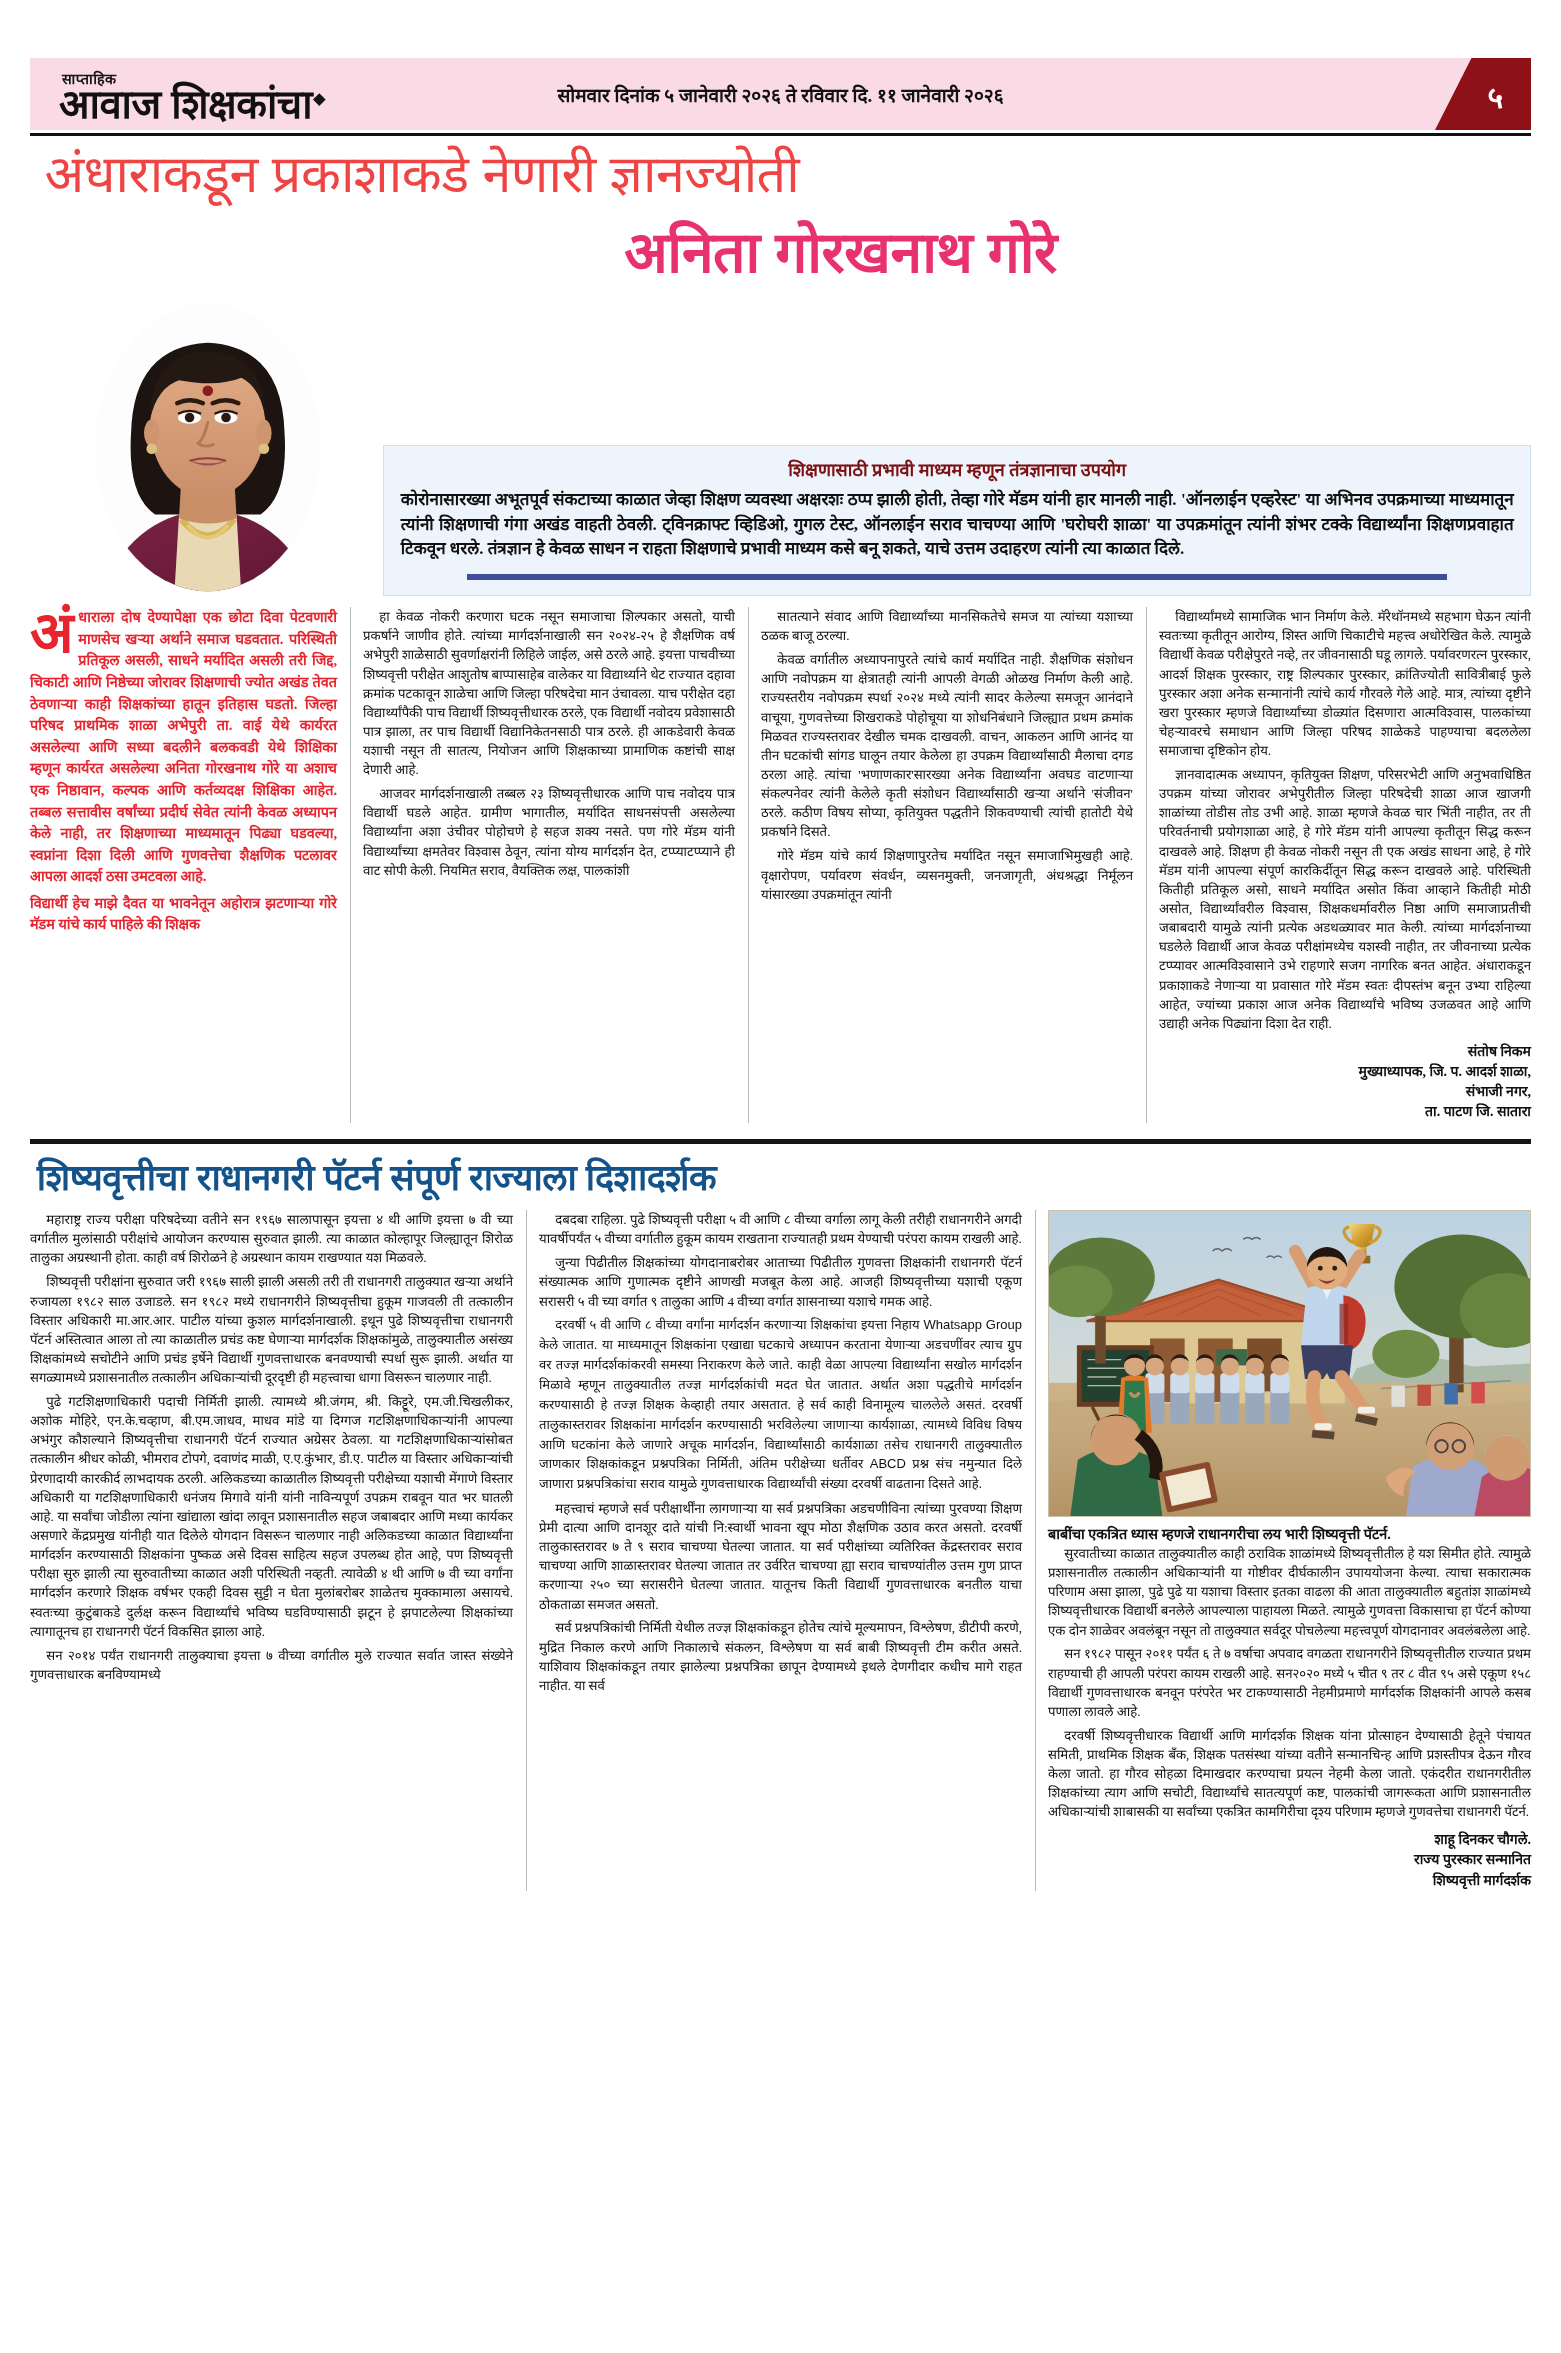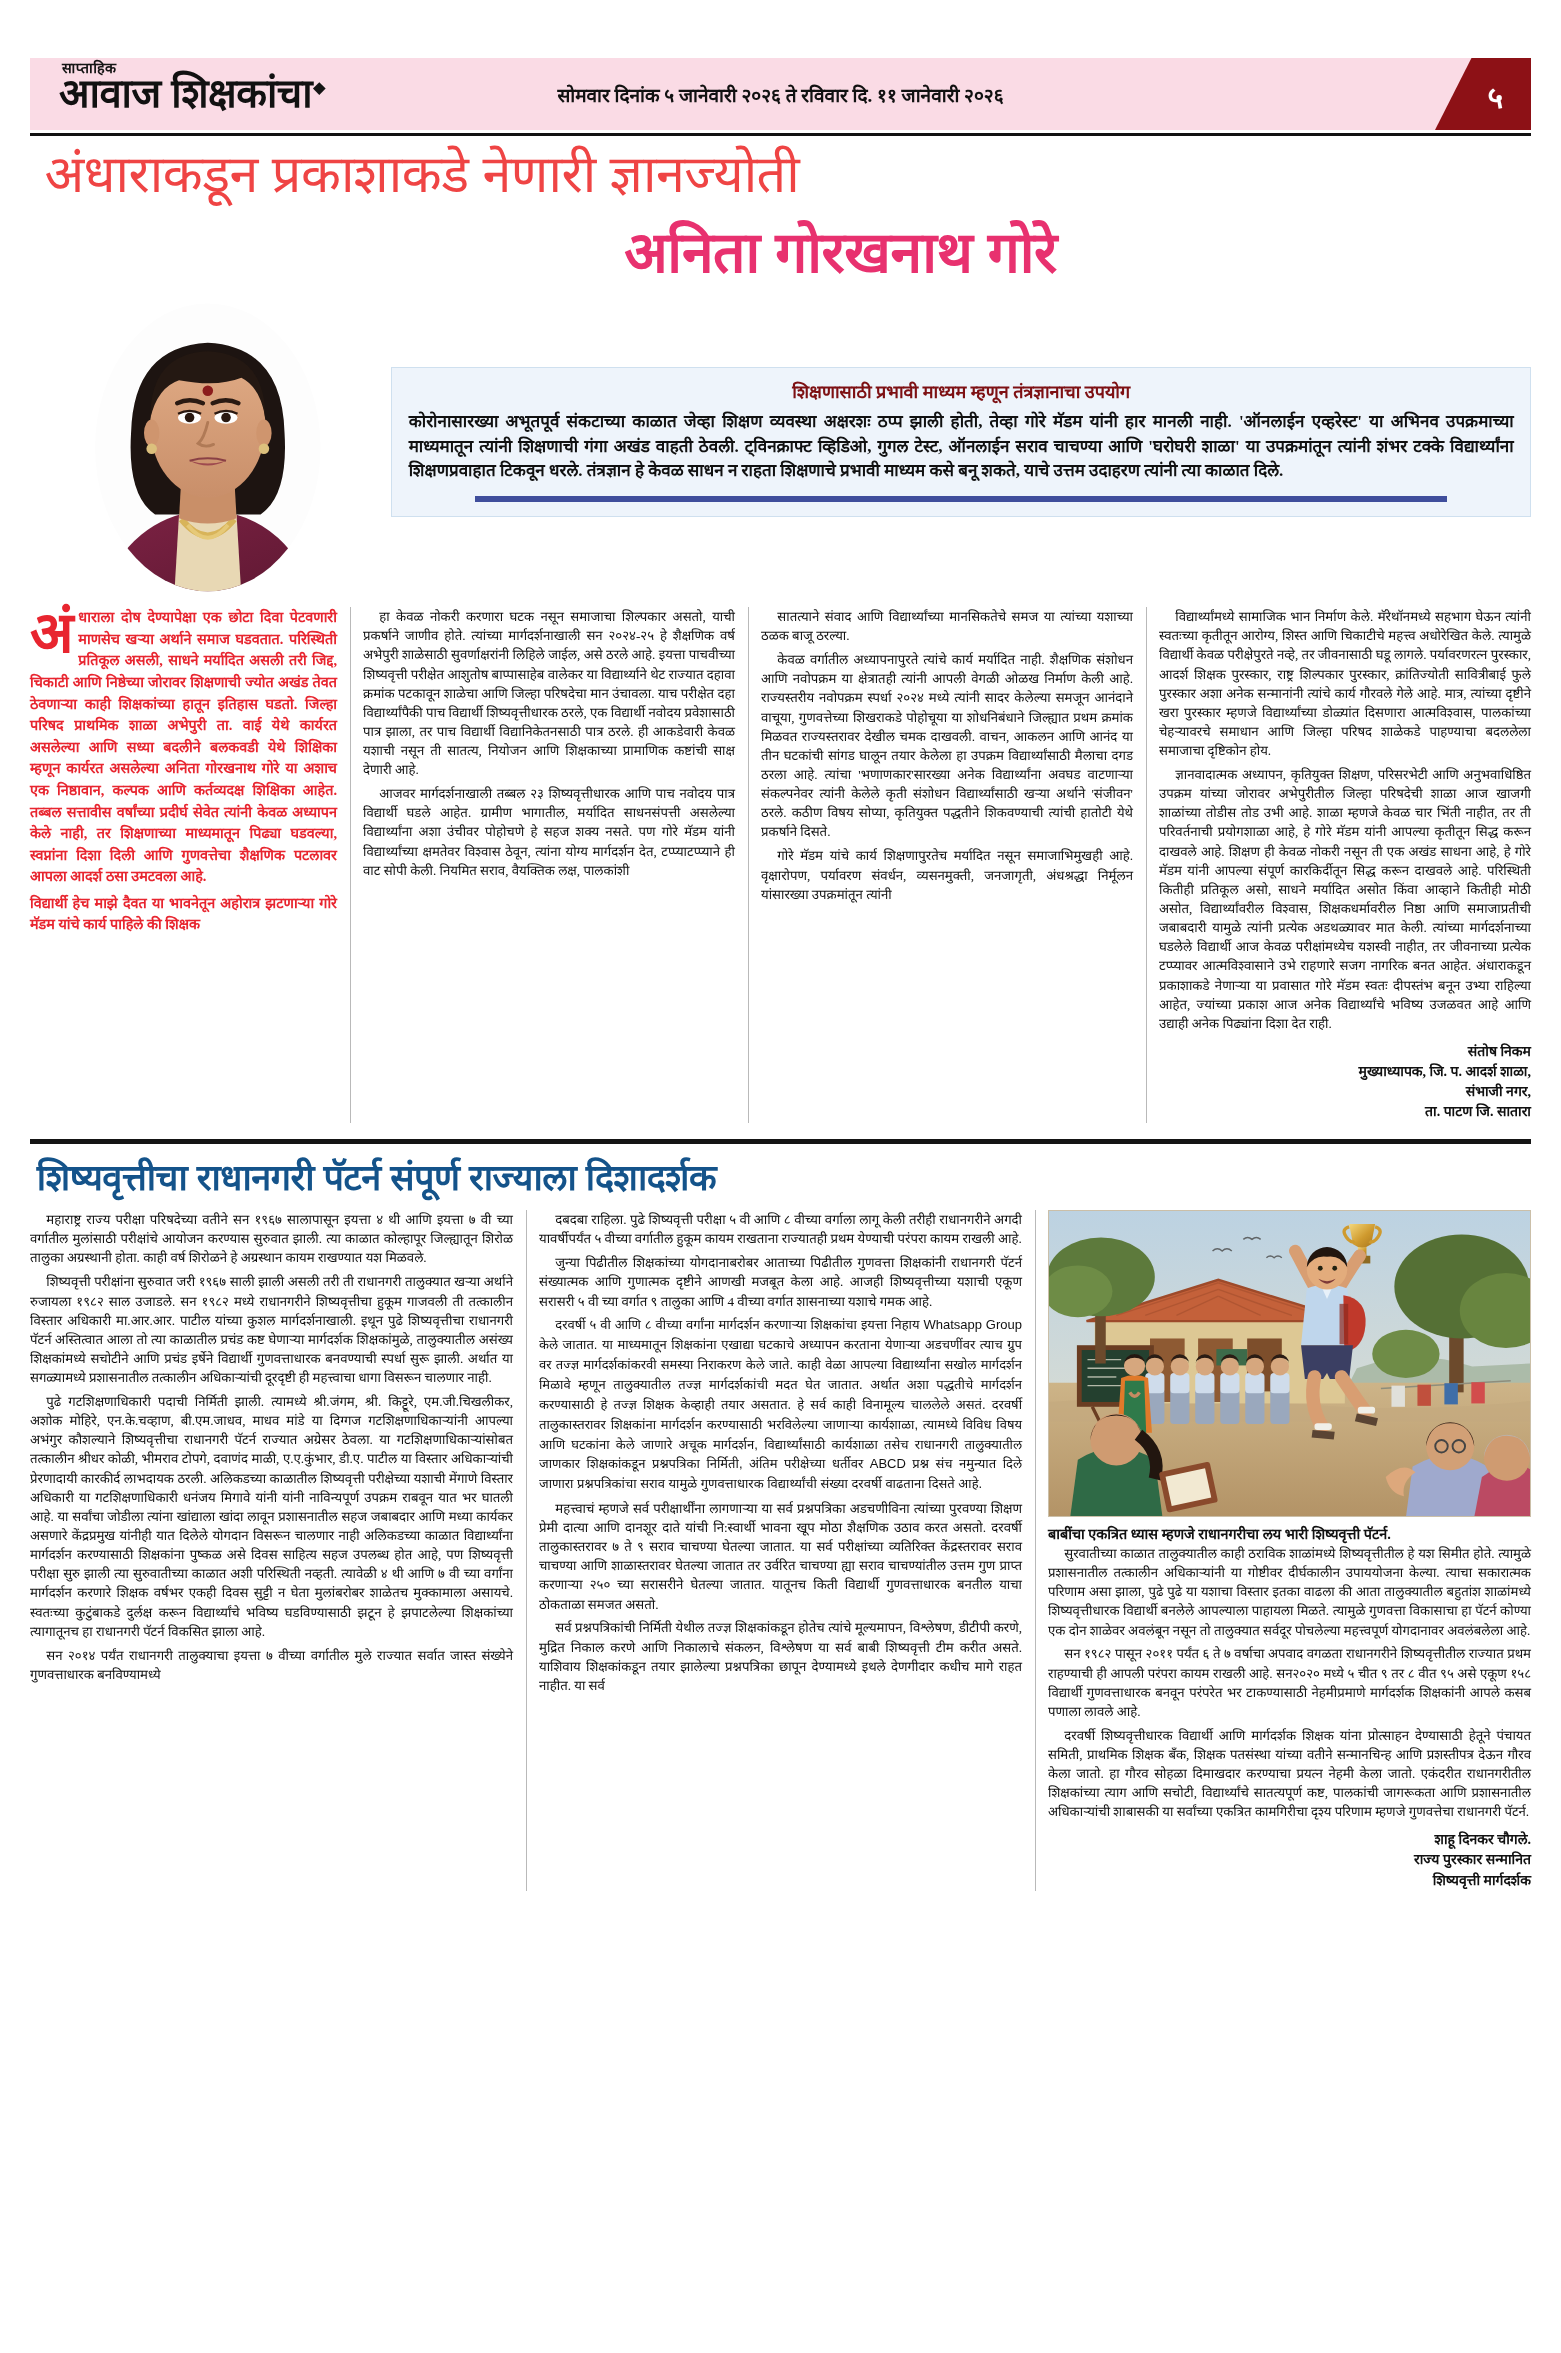--- a/index.html
+++ b/index.html
@@ -7,41 +7,41 @@
   body{
     width:1561px;height:2354px;
     font-family:"Liberation Serif","DejaVu Serif",serif;
     color:#111;
     -webkit-font-smoothing:antialiased;
   }
   .page{position:relative;width:1561px;height:2354px;box-sizing:border-box;padding:0 30px;}
 
   
   .masthead{position:relative;height:72px;margin-top:58px;background:#fadbe5;overflow:hidden;}
-  .masthead .logo-wrap{position:absolute;left:29px;top:3px;line-height:1;}
+  .masthead .logo-wrap{position:absolute;left:29px;top:14px;line-height:1;}
   .logo-kicker{font-family:"Liberation Sans","DejaVu Sans",sans-serif;font-weight:700;font-size:14.4px;letter-spacing:0.5px;color:#151515;margin-left:2.9px;}
   .logo-main{font-family:"Liberation Sans","DejaVu Sans",sans-serif;font-weight:700;font-size:40px;color:#111;letter-spacing:-0.5px;margin-top:-2.9px;}
   .logo-diamond{display:inline-block;width:8.6px;height:8.6px;background:#151515;transform:rotate(45deg);margin-left:2.9px;vertical-align:super;}
   .dateline{position:absolute;left:0;right:0;top:24px;text-align:center;
             font-family:"Liberation Serif","DejaVu Serif",serif;font-weight:700;font-size:19px;color:#111;}
   .pagebadge{position:absolute;right:0;top:0;width:96px;height:72px;background:#8d1116;
              clip-path:polygon(38% 0,100% 0,100% 100%,0 100%);}
   .pagebadge span{position:absolute;right:28px;top:18px;color:#fff;font-size:30px;font-weight:700;
                   font-family:"Liberation Serif","DejaVu Serif",serif;}
   .masthead-rule{height:3.4px;background:#111;margin-top:2.9px;}
 
   
   .a1{position:relative;margin-top:8.6px;}
   .a1-headwrap{position:relative;}
   .a1-head1{font-family:"Liberation Sans","DejaVu Sans",sans-serif;font-weight:400;
             font-size:52px;color:#ef4444;line-height:1.12;letter-spacing:-0.5px;padding-left:14.4px;}
   .a1-head2{font-family:"Liberation Sans","DejaVu Sans",sans-serif;font-weight:700;
             font-size:57px;color:#e8316f;line-height:1.1;text-align:center;margin-top:18px;padding-left:120px;letter-spacing:-0.5px;}
 
-  .a1-mid{display:flex;gap:12px;margin-top:4.8px;align-items:center;}
+  .a1-mid{display:flex;gap:4px;margin-top:4.8px;align-items:flex-end;}
   .portrait{width:336px;height:307px;position:relative;flex:0 0 336px;margin-left:4.8px;}
   .portrait svg{display:block;width:100%;height:100%;}
 
   .introbox{flex:1 1 auto;background:#eef4fb;border:1px solid #cfe0ef;padding:11.5px 16.3px 14.4px;margin-left:8.6px;margin-right:0;}
   .introbox h3{margin:0 0 6.7px;text-align:center;color:#7d1013;
                font-family:"Liberation Serif","DejaVu Serif",serif;font-weight:700;font-size:18px;}
   .introbox p{margin:0;text-align:justify;font-size:17px;line-height:1.45;font-weight:700;color:#111;}
   .introbox .blue-underline{height:5.8px;background:#3f4e9c;width:88%;margin:12.5px auto 0;}
 
   .a1-cols{display:flex;margin-top:11.5px;gap:0;}

